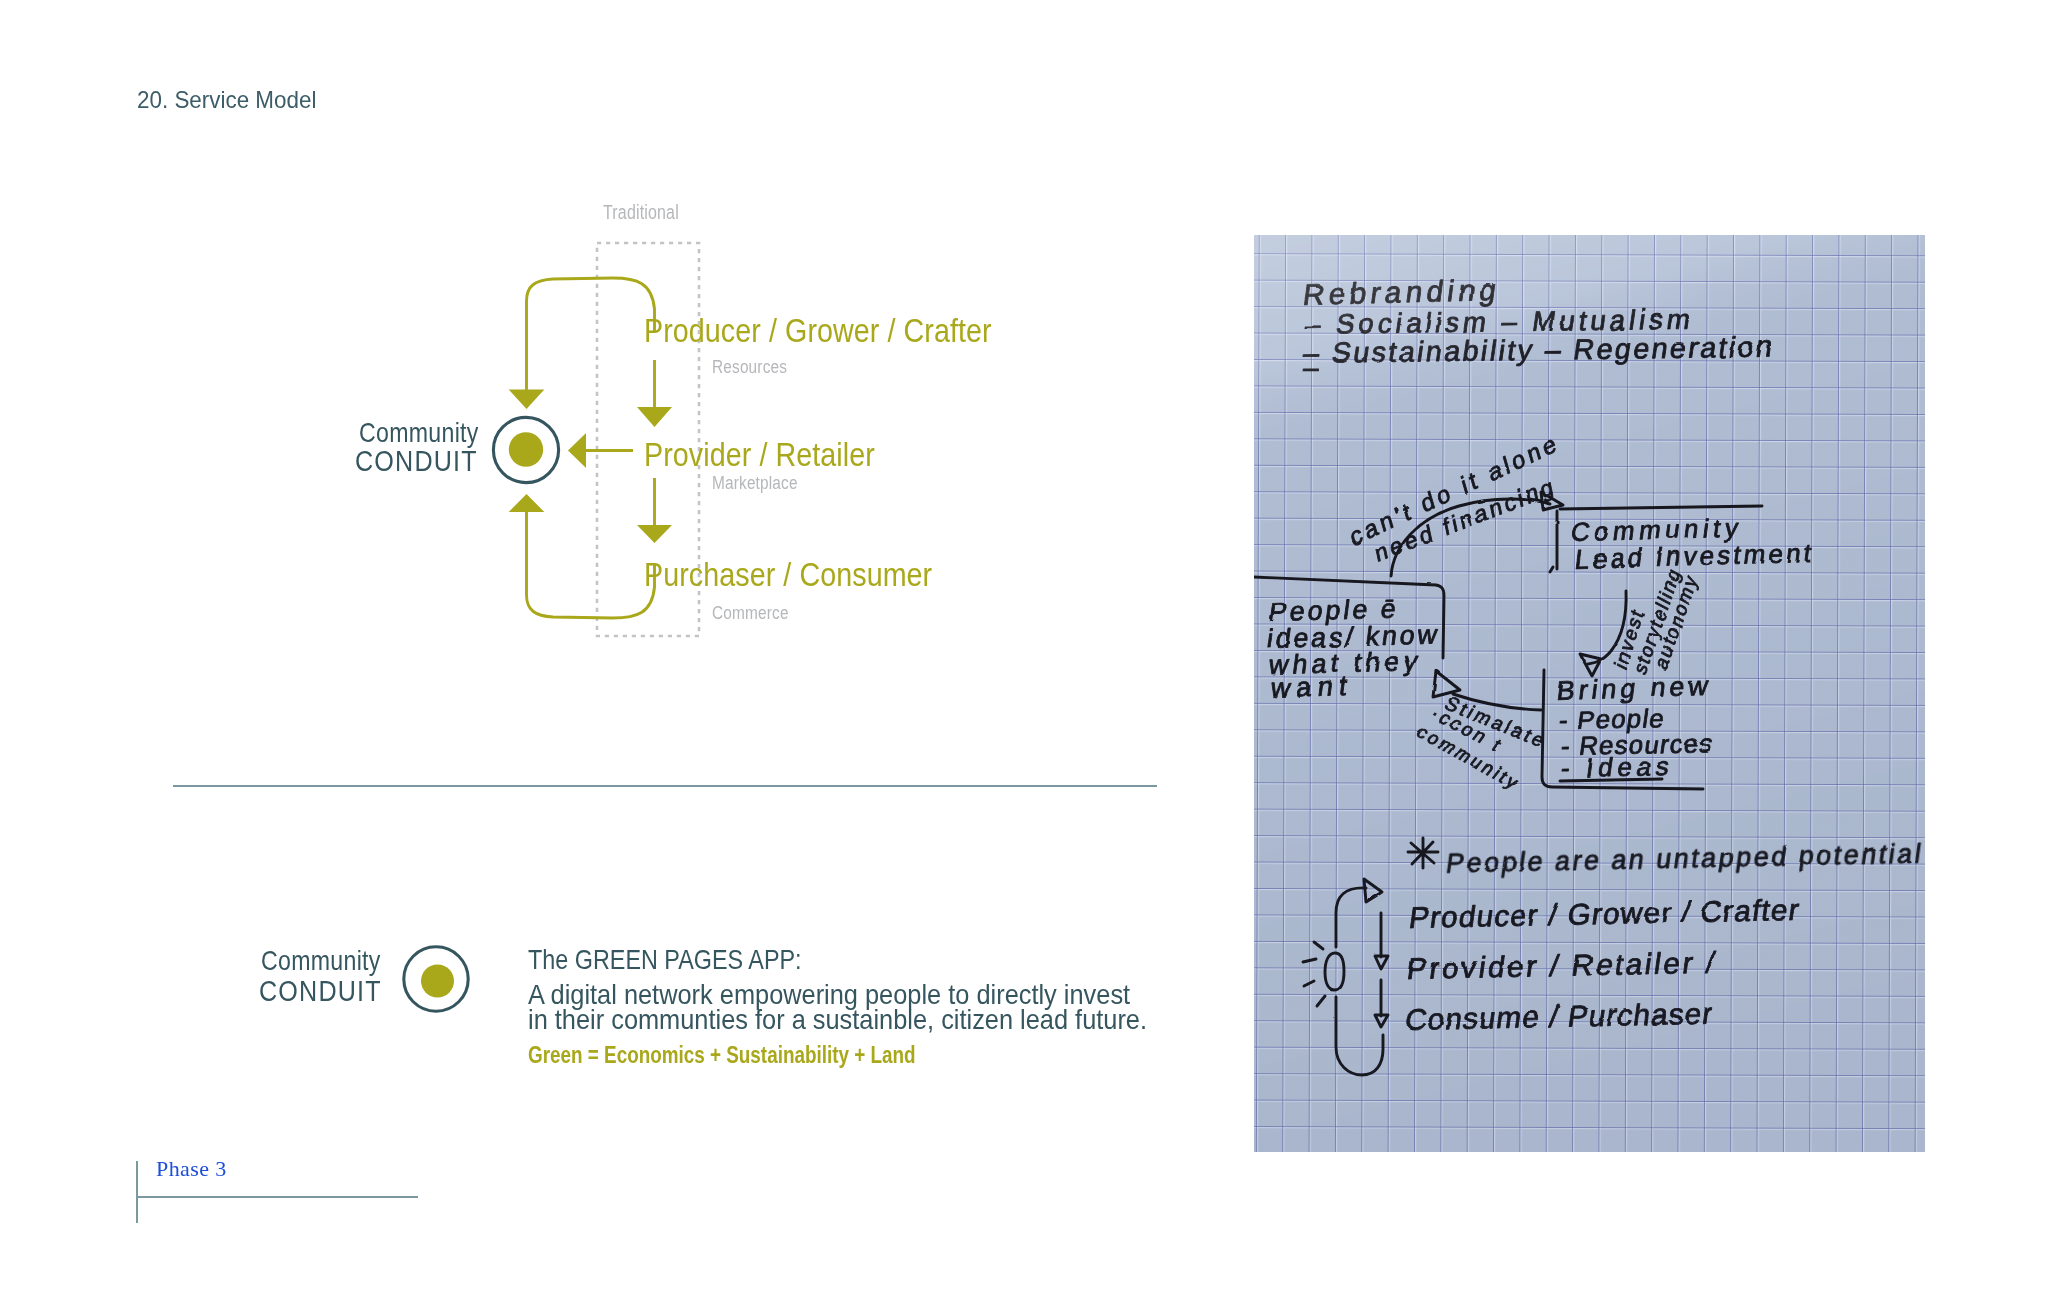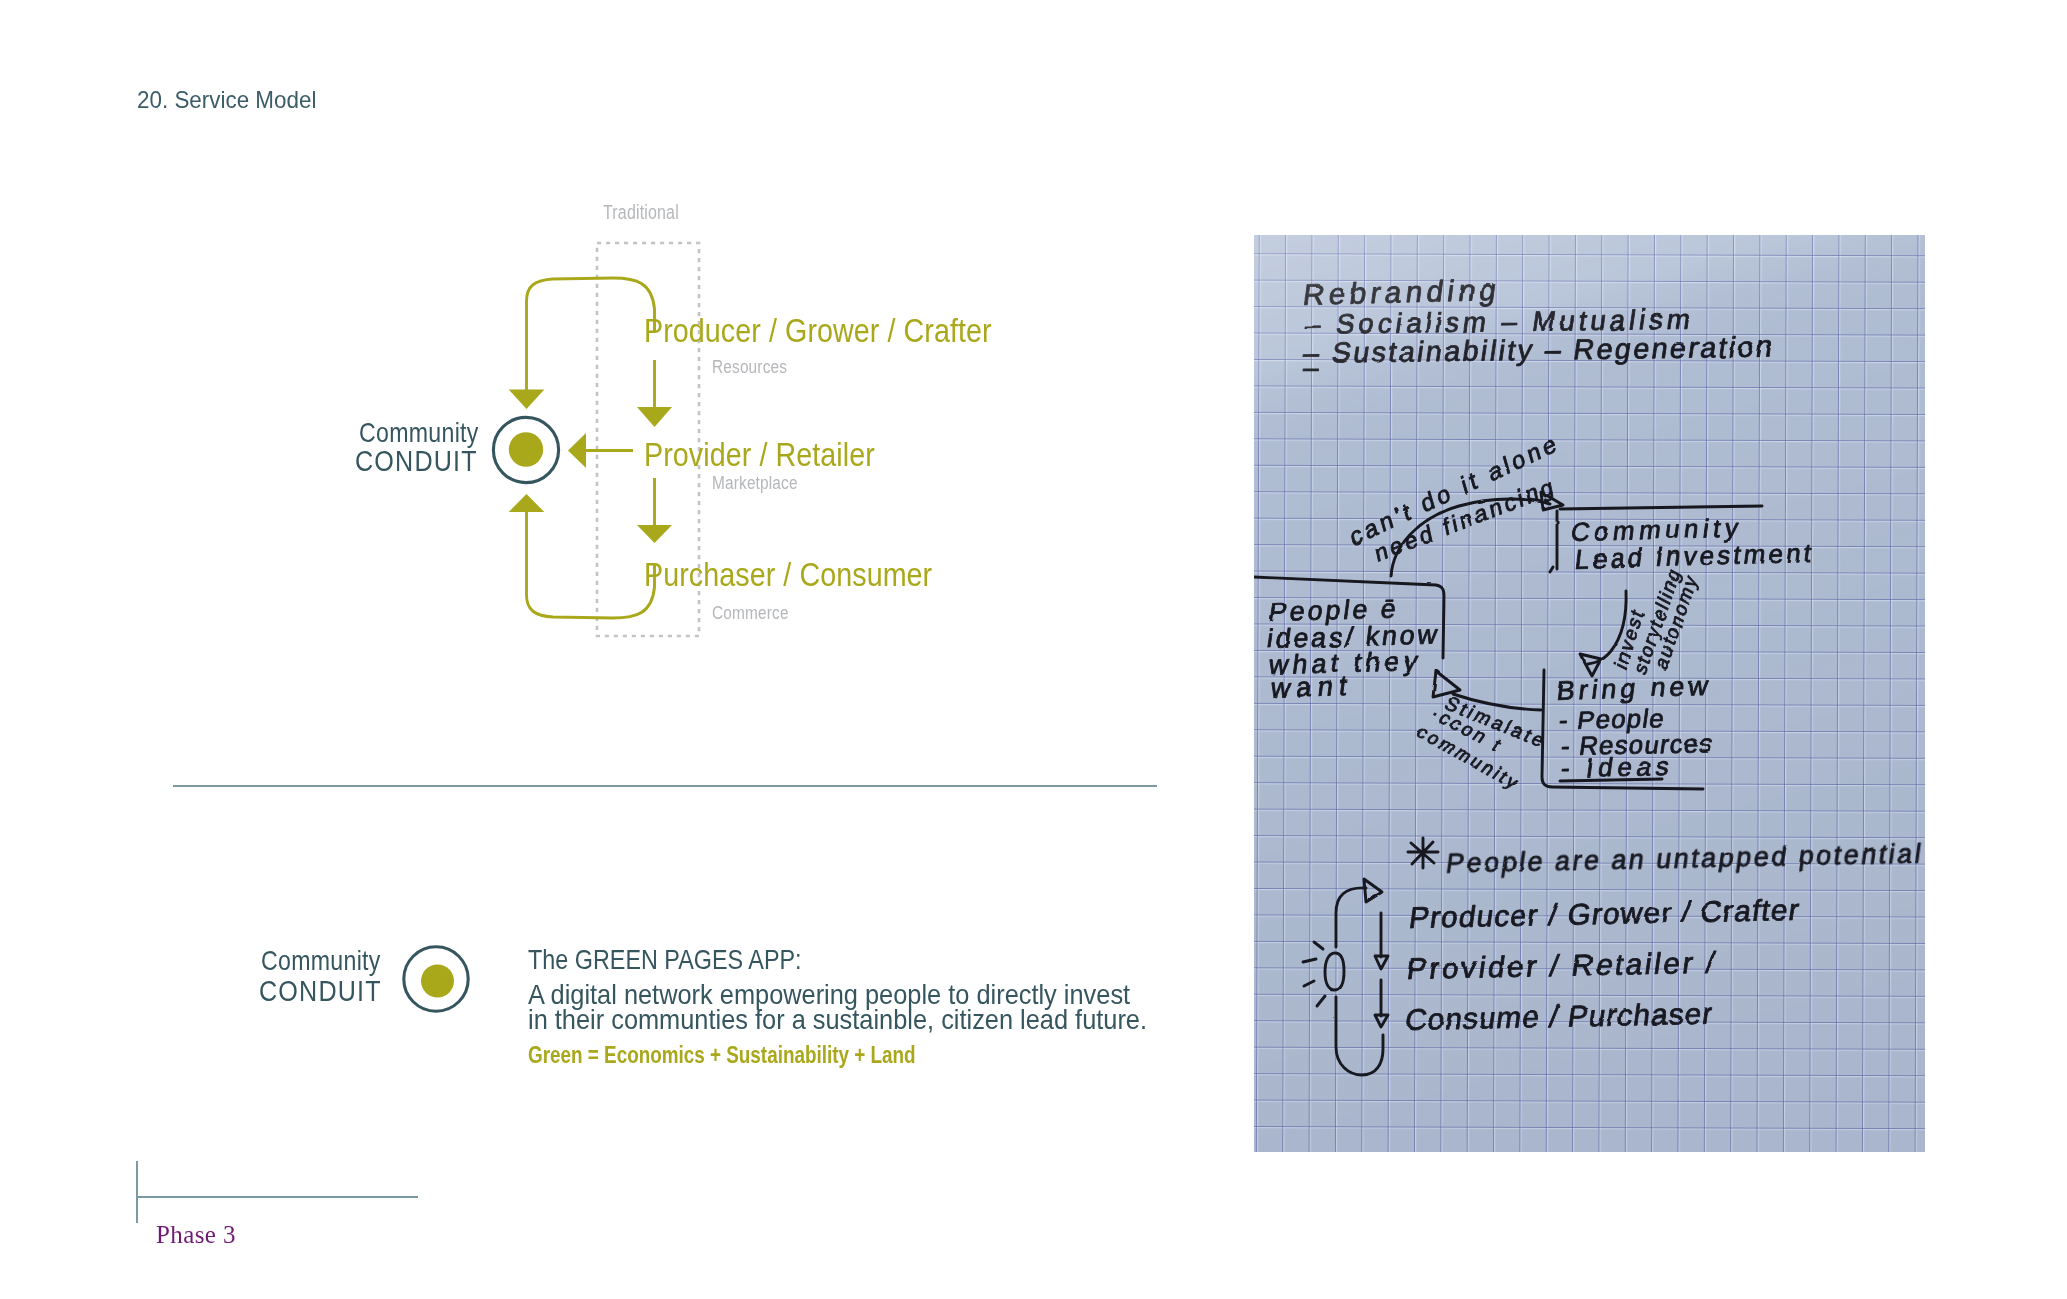--- a/index.html
+++ b/index.html
@@ -38,22 +38,22 @@
 
   #app-copy{left:0;top:0;width:2067px;height:1299px;color:#36565F;}
   #app-copy>div{position:absolute;white-space:nowrap;line-height:1;transform-origin:0 0;}
   #app-copy .hd{left:503px;top:946px;font-size:27.7px;letter-spacing:0;transform:scaleX(.844);}
   #app-copy .b1{left:503px;top:981px;font-size:28.1px;letter-spacing:0;transform:scaleX(.903);}
   #app-copy .b2{left:503px;top:1006px;font-size:28.1px;letter-spacing:0;transform:scaleX(.903);}
   #app-copy .gr{left:503px;top:1043px;font-size:23.9px;letter-spacing:0;color:#A9A81B;
       font-weight:700;transform:scaleX(.79);}
 
   
-  #phase-label{left:131px;top:1222px;font-family:"Liberation Serif",serif;font-size:25px;
-      line-height:1;color:#701a75;letter-spacing:.4px;}
+  #phase-label{left:131px;top:1158px;font-family:"Liberation Serif",serif;font-size:22px;
+      line-height:1;color:#1d4ed8;letter-spacing:.4px;}
   #footer-vrule{left:111px;top:1161px;width:1.6px;height:62px;background:#7B98A3;}
   #footer-hrule{left:111px;top:1196px;width:282px;height:1.6px;background:#7B98A3;}
 
   
   #notes-photo{left:1229px;top:235px;width:671px;height:917px;overflow:hidden;}
 </style>
 </head>
 <body>
 
 <div id="page">

